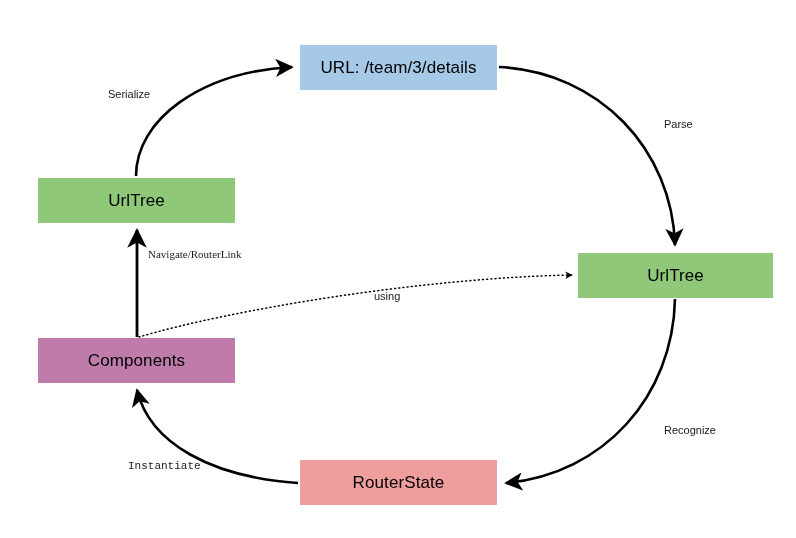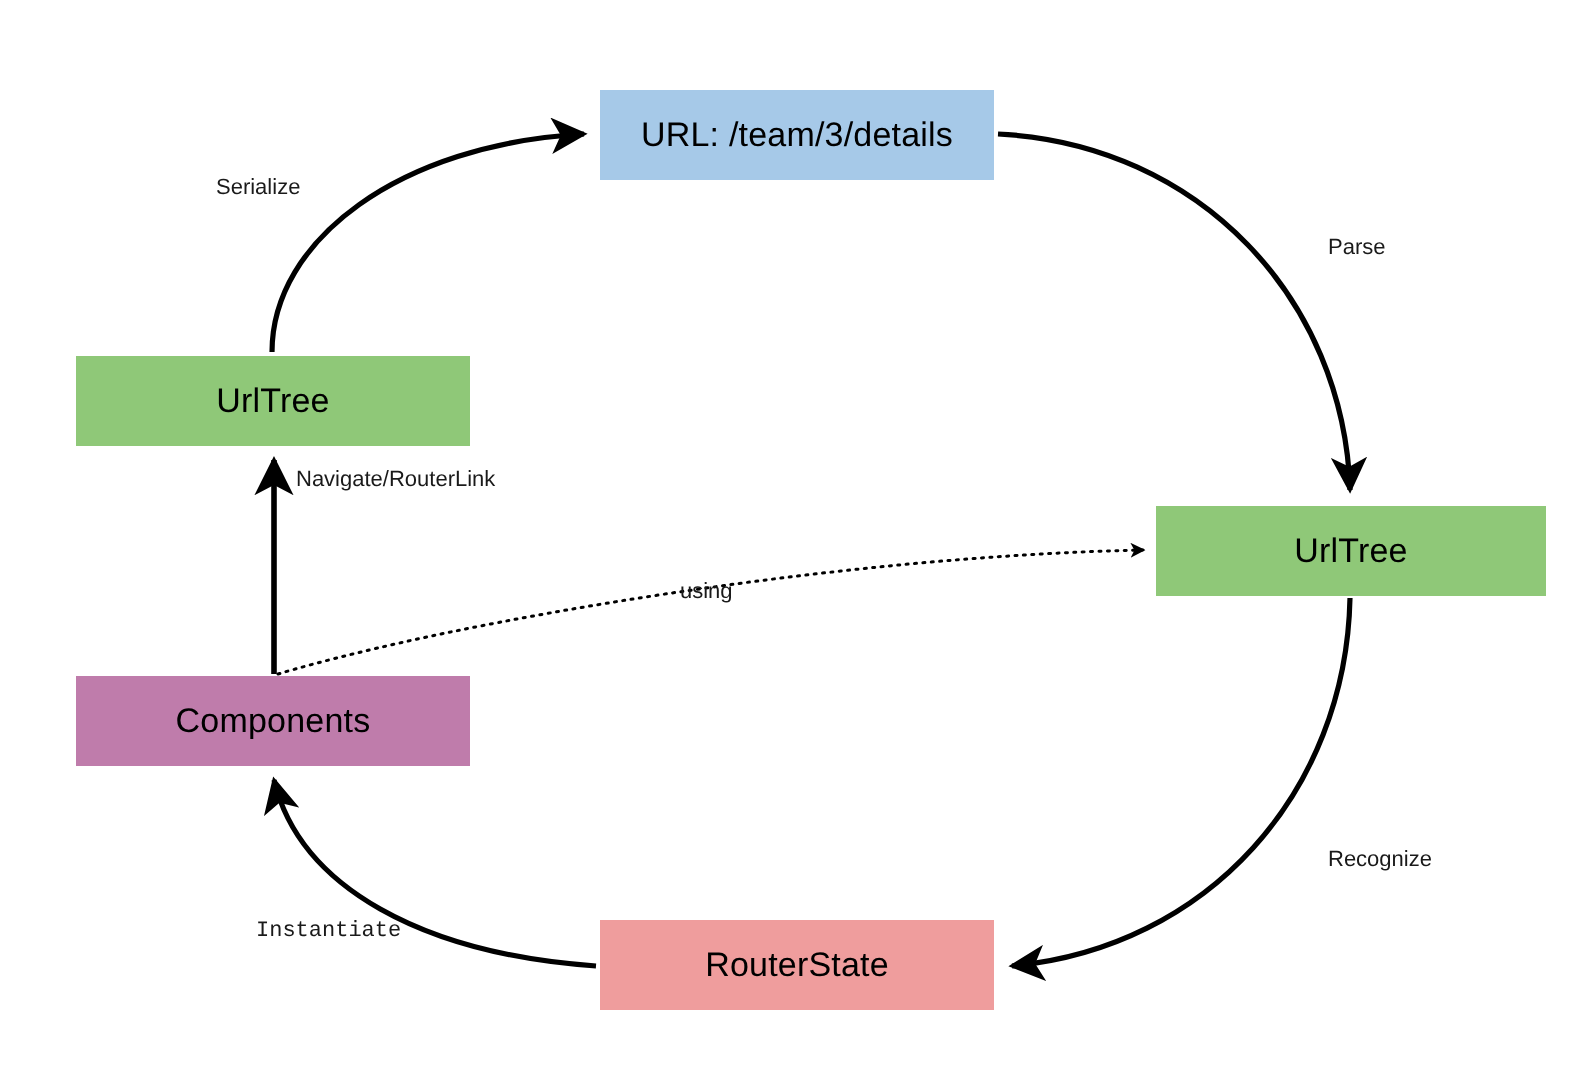--- a/index.html
+++ b/index.html
@@ -43,22 +43,22 @@
     line-height: 1;
   }
   #n-url      { left: 300px; top: 45px;  width: 197px; height: 45px; }
   #n-urltree-l{ left: 38px;  top: 178px; width: 197px; height: 45px; }
   #n-urltree-r{ left: 578px; top: 253px; width: 195px; height: 45px; }
   #n-components{left: 38px;  top: 338px; width: 197px; height: 45px; }
   #n-routerstate{left:300px; top: 460px; width: 197px; height: 45px; }
 
   #l-serialize { left: 108px; top: 89px;  }
   #l-parse     { left: 640px; top: 119px; margin-left: 24px; }
-  #l-navigate  { left: 148px; top: 235px; }
-  #l-using     { left: 340px; top: 291px; }
+  #l-navigate  { left: 148px; top: 249px; font-family: Liberation Serif, serif; }
+  #l-using     { left: 374px; top: 291px; }
   #l-recognize { left: 664px; top: 425px; }
   #l-instantiate{left: 128px; top: 461px; font-family: Liberation Mono, monospace; }
 </style>
 </head>
 <body>
 
 <div id="canvas">
 
   <svg id="edges" viewBox="0 0 796 538" xmlns="http://www.w3.org/2000/svg">
     <defs>

